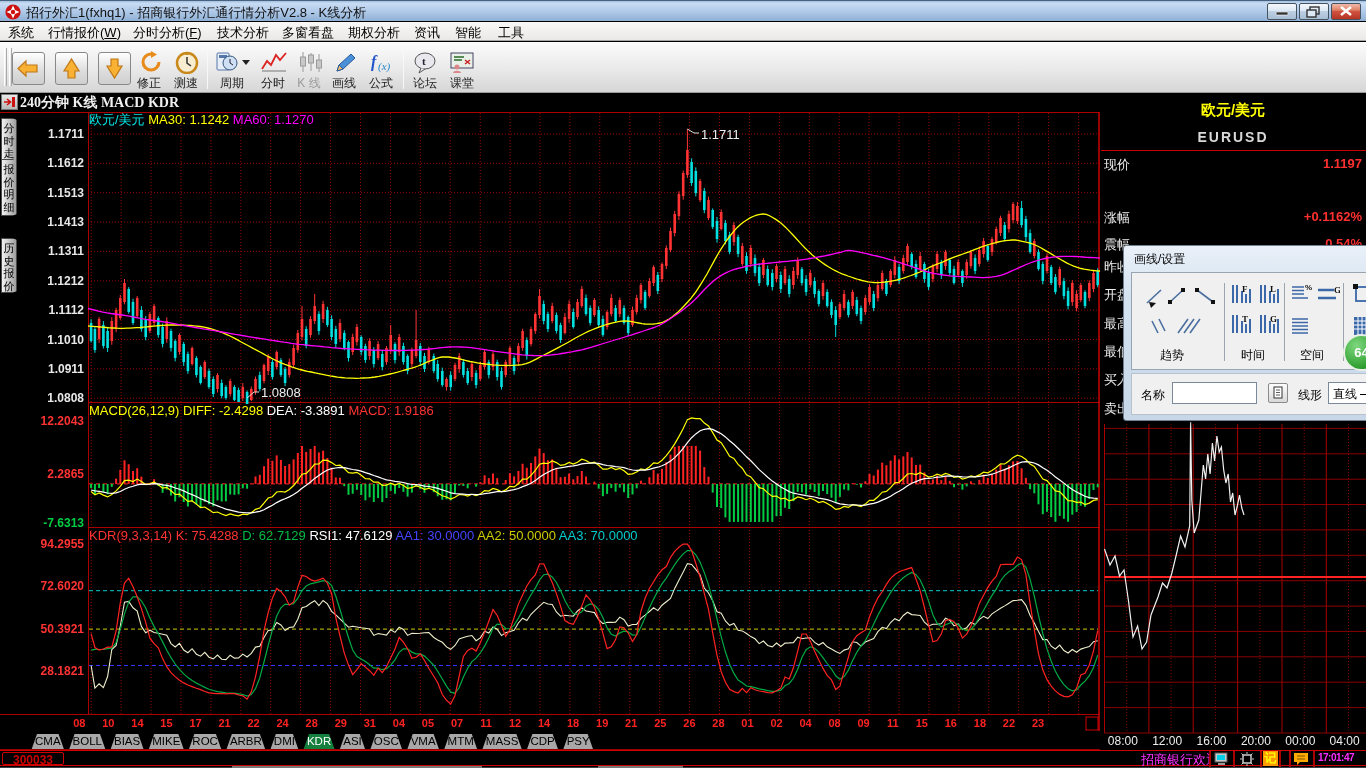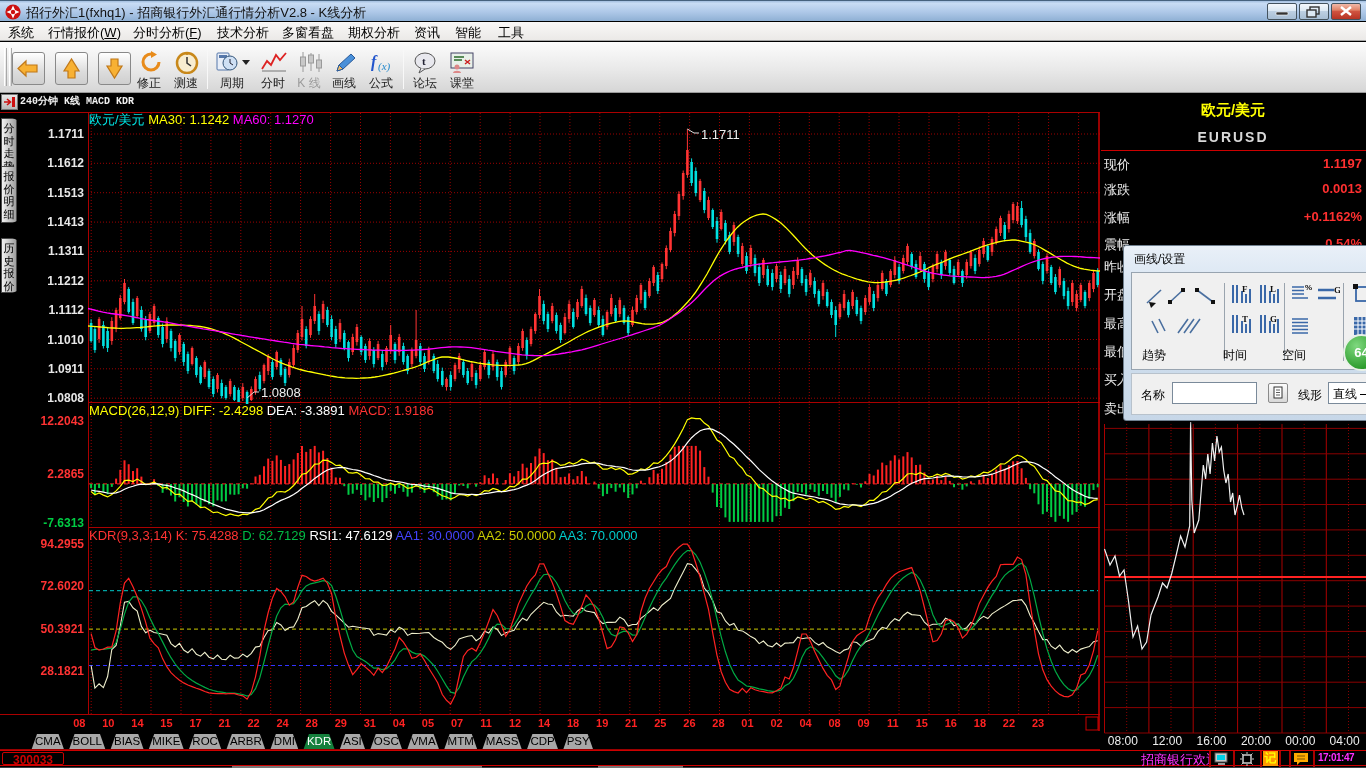--- a/index.html
+++ b/index.html
@@ -15,21 +15,21 @@
 
 #toolbar{left:0;top:42px;width:1366px;height:51px;background:linear-gradient(#fcfcfc,#e9e9e9 55%,#d6d6d6);border-bottom:1px solid #9a9a9a}
 .grip{position:absolute;left:4px;top:6px;width:3px;height:38px;border-left:1px solid #fff;border-right:1px solid #a8a8a8}
 .abtn{position:absolute;top:10px;width:33px;height:33px;border:1px solid #898989;border-radius:3px;background:linear-gradient(#ffffff,#dcdcdc 60%,#cfcfcf)}
 .tbt{position:absolute;top:33px;width:44px;text-align:center;font-size:12px;color:#1a1a1a}
 .tsep{position:absolute;top:7px;width:1px;height:40px;background:#b0b0b0;border-right:1px solid #f8f8f8}
 .ticon{position:absolute;top:9px}
 
 #chead{left:0;top:93px;width:1100px;height:19px;background:#000;z-index:5}
 #chart{position:absolute;left:0;top:93px}
-#chead .t{position:absolute;left:20px;top:1px;font-family:Liberation Mono, monospace;font-weight:bold;font-size:10px;color:#f0f0f0}
+#chead .t{position:absolute;left:20px;top:1px;font-family:Liberation Serif, serif;font-weight:bold;font-size:14px;color:#f0f0f0}
 #cheadicon{position:absolute;left:1px;top:1px;width:17px;height:16px;background:linear-gradient(#e8e8e8,#b8b8b8);border:1px solid #777}
 
 .vtab{position:absolute;left:1px;width:16px;background:linear-gradient(90deg,#f2f2f2,#9e9e9e);border:1px solid #4a4a4a;color:#000;font-size:11px;line-height:12.5px;font-weight:normal;text-align:center;padding-top:3px;clip-path:polygon(0 0,72% 0,100% 3.5%,100% 96.5%,72% 100%,0 100%)}
 
 #rpanel{left:1100px;top:93px;width:266px;height:675px;background:#000}
 .rrow{position:absolute;width:260px;left:4px;font-size:13px;color:#eee}
 .rval{position:absolute;right:2px;font-weight:bold;color:#ff3030}
 
 #tabs{left:0;top:731px;width:1100px;height:18px;background:#000;overflow:hidden}
 .itab{position:relative;display:inline-block;height:17px;margin-right:4px;padding:1px 4px 0 4px;background:#a8a8a8;color:#000;font-size:11.5px;font-weight:normal;clip-path:polygon(6px 0,calc(100% - 6px) 0,100% 100%,0 100%)}
@@ -38,21 +38,21 @@
 #status{left:0;top:750px;width:1366px;height:16px;background:#000;border-top:1px solid #cc0000;border-bottom:1px solid #cc0000}
 #code{position:absolute;left:2px;top:1px;width:62px;height:13px;border:1px solid #cc0000;color:#cc0000;font-weight:bold;font-size:12px;text-align:center;border-radius:2px}
 .sdiv{position:absolute;top:0;width:2px;height:16px;background:#aa0000}
 #taskbar{left:0;top:767px;width:1366px;height:1px;background:#3b3f46}
 
 #dlg{left:1123px;top:245px;width:258px;height:176px;background:linear-gradient(#e9f0f8,#d4e2f0 30%,#c7d7e8);border:1px solid #70808f;border-radius:3px;box-shadow:1px 2px 5px rgba(0,0,0,.5)}
 #dlg .dtitle{position:absolute;left:10px;top:5px;font-size:12px;color:#000}
 #dlgpanel{position:absolute;left:7px;top:26px;width:260px;height:98px;background:#f0f0f0;border:1px solid #98a4b0}
 #dlgbot{position:absolute;left:7px;top:127px;width:260px;height:42px;background:#f0f0f0;border:1px solid #b8c2cc}
 .dsep{position:absolute;top:10px;width:1px;height:78px;background:#9aa4ae}
-.dlab{position:absolute;top:74px;font-size:12px;color:#000;width:60px;}
+.dlab{position:absolute;top:74px;font-size:12px;color:#000;width:60px;text-align:center}
 .dgreen{position:absolute;left:219px;top:88px;width:37px;height:37px;border-radius:50%;background:radial-gradient(circle at 35% 30%,#7fd87f,#2f9e2f 70%,#1c7a1c);border:2px solid #e8f0e8;color:#fff;font-weight:bold;font-size:13px;text-align:center;line-height:34px}
 </style></head>
 <body>
 <div id="root">
 <div id="title" class="abs">
   <svg class="abs" style="left:5px;top:3px" width="16" height="16" viewBox="0 0 16 16">
         <circle cx="8" cy="8" r="7.6" fill="#cc1111"></circle>
         <path d="M8 1.5 L10 6 L14.5 8 L10 10 L8 14.5 L6 10 L1.5 8 L6 6 Z" fill="#fff"></path>
         <circle cx="8" cy="8" r="2.2" fill="#cc1111"></circle>
       </svg>
@@ -1003,28 +1003,27 @@
 <polyline points="91.1,665.5 94.9,688.1 99.1,683.8 103.4,687.6 107.6,676.5 111.8,649.5 116.1,645.4 120.3,626.0 124.5,602.2 128.7,601.4 133.0,607.8 137.2,611.1 141.4,626.4 145.7,632.8 149.9,630.2 154.1,632.5 158.3,633.3 162.6,634.2 166.8,635.3 171.0,643.6 175.2,647.0 179.5,643.4 183.7,650.0 187.9,652.7 192.1,648.7 196.4,654.2 200.6,656.2 204.8,652.3 209.0,657.2 213.3,658.8 217.5,655.1 221.7,659.2 225.9,659.6 230.2,655.2 234.4,658.1 238.6,658.0 242.8,654.1 247.1,657.0 251.3,653.3 255.5,647.1 259.8,646.3 264.0,637.5 268.2,630.4 272.4,629.9 276.7,622.5 280.9,624.9 285.1,630.5 289.3,627.5 293.6,626.9 297.8,619.2 302.0,607.8 306.2,606.4 310.5,603.2 314.7,600.7 318.9,605.6 323.1,600.5 327.4,603.9 331.6,611.3 335.8,614.8 340.0,618.8 344.3,623.2 348.5,627.2 352.7,626.2 356.9,627.0 361.2,627.8 365.4,628.3 369.6,629.0 373.8,635.4 378.1,633.6 382.3,634.3 386.5,635.1 390.7,629.8 395.0,632.4 399.2,627.2 403.4,629.5 407.6,635.4 411.9,633.3 416.1,633.5 420.3,633.2 424.5,632.8 428.8,632.5 433.8,637.5 437.7,640.0 442.3,642.3 446.5,646.9 450.7,649.3 455.0,645.5 459.2,639.0 463.4,637.6 467.7,636.2 471.9,635.5 476.1,640.7 480.3,637.9 484.6,631.2 488.8,633.0 493.0,626.9 497.2,629.2 501.5,635.6 505.7,632.8 509.9,631.5 514.1,630.3 518.4,623.0 522.6,618.2 526.8,620.5 531.0,614.3 535.3,610.2 539.5,606.1 543.7,602.3 547.9,604.0 552.2,604.5 556.4,612.0 560.6,616.2 564.9,615.3 569.1,615.8 573.3,616.1 577.5,611.0 581.8,607.8 586.0,611.1 590.2,611.7 594.4,612.6 598.7,619.6 602.9,623.6 607.1,622.2 611.3,622.4 615.6,622.2 619.8,617.1 624.0,619.7 628.2,626.1 632.5,624.5 636.7,624.4 640.9,618.4 645.1,615.1 649.4,611.5 653.6,607.8 657.8,610.6 662.0,605.2 666.3,601.8 670.5,598.4 674.7,588.4 678.9,580.2 683.2,571.9 687.4,563.6 691.6,564.4 695.8,569.3 700.1,574.9 704.3,588.1 708.5,593.0 712.7,600.7 717.0,611.8 721.2,613.3 725.4,620.9 729.6,625.3 733.9,623.5 738.1,630.2 742.3,630.9 746.5,633.5 750.8,636.6 755.0,638.8 759.2,643.6 763.4,641.0 767.7,645.5 772.3,646.8 776.5,643.0 780.8,646.5 785.0,643.1 789.2,642.9 793.4,642.6 797.7,637.2 801.9,638.7 806.1,638.0 810.3,637.7 814.6,642.4 818.8,645.0 823.0,642.5 827.2,646.8 831.5,649.1 835.7,651.5 839.9,653.4 844.1,650.1 848.4,648.8 852.6,641.8 856.8,642.5 861.0,646.1 865.3,642.0 869.5,640.2 873.7,638.5 877.9,631.7 882.2,627.3 886.4,628.6 890.6,622.5 894.8,618.7 899.1,620.8 903.3,615.5 907.5,612.2 911.7,614.6 916.0,615.0 920.2,615.5 924.4,622.1 928.6,625.9 932.9,624.3 937.1,624.2 941.3,623.8 945.5,618.3 949.8,620.3 954.0,625.9 958.2,624.0 962.4,629.5 966.7,627.7 970.9,622.5 975.1,624.5 979.3,619.3 983.6,616.3 987.8,618.6 992.0,613.9 996.2,611.1 1000.5,608.2 1004.7,605.9 1008.9,603.2 1013.1,600.6 1017.4,600.2 1021.6,599.6 1025.9,605.3 1030.1,615.5 1034.3,623.0 1038.5,631.5 1042.8,639.6 1047.0,639.5 1051.2,646.2 1055.4,649.0 1059.7,645.1 1063.9,650.6 1068.1,653.0 1072.3,649.5 1076.6,652.3 1080.8,649.1 1085.0,647.8 1089.3,646.6 1093.5,641.7 1097.7,640.8" fill="none" stroke="#eeeecc" stroke-width="1.1"></polyline>
 <polyline points="91.1,650.2 94.9,649.3 99.1,649.5 103.4,649.4 107.6,648.6 111.8,648.2 116.1,642.5 120.3,629.3 124.5,613.9 128.7,602.0 133.0,596.9 137.2,596.9 141.4,600.8 145.7,608.0 149.9,618.1 154.1,626.6 158.3,633.6 162.6,641.9 166.8,650.2 171.0,657.7 175.2,664.0 179.5,669.4 183.7,673.9 187.9,677.6 192.1,680.6 196.4,683.1 200.6,685.3 204.8,687.4 209.0,689.2 213.3,690.5 217.5,691.6 221.7,692.2 225.9,692.8 230.2,693.0 234.4,693.2 238.6,693.8 242.8,694.5 247.1,696.1 251.3,694.6 255.5,688.7 259.8,677.7 264.0,662.0 268.2,645.5 272.4,629.8 276.7,616.0 280.9,607.8 285.1,604.1 289.3,604.5 293.6,603.7 297.8,598.2 302.0,590.5 306.2,585.9 310.5,583.8 314.7,582.9 318.9,581.9 323.1,580.6 327.4,581.5 331.6,585.5 335.8,596.2 340.0,609.5 344.3,624.0 348.5,637.7 352.7,650.0 356.9,656.5 361.2,658.9 365.4,661.6 369.6,664.7 373.8,668.2 378.1,668.2 382.3,669.7 386.5,668.7 390.7,665.1 395.0,659.8 399.2,652.3 403.4,648.9 407.6,648.9 411.9,652.1 416.1,653.8 420.3,653.9 424.5,656.1 428.8,660.1 433.8,665.5 437.7,671.2 442.3,679.0 446.5,686.1 450.7,692.1 455.0,693.2 459.2,687.5 463.4,677.1 467.7,668.2 471.9,661.6 476.1,658.1 480.3,653.0 484.6,646.1 488.8,637.9 493.0,628.4 497.2,624.1 501.5,624.6 505.7,628.5 509.9,628.9 514.1,625.1 518.4,618.1 522.6,610.3 526.8,602.2 531.0,594.7 535.3,588.1 539.5,580.1 543.7,574.7 547.9,574.2 552.2,577.0 556.4,582.5 560.6,590.5 564.9,600.5 569.1,608.0 573.3,613.5 577.5,614.4 581.8,611.7 586.0,606.1 590.2,604.0 594.4,605.0 598.7,609.6 602.9,617.5 607.1,627.9 611.3,634.2 615.6,636.0 619.8,632.9 624.0,631.2 628.2,631.8 632.5,635.1 636.7,634.9 640.9,627.1 645.1,617.5 649.4,607.8 653.6,599.1 657.8,591.0 662.0,583.9 666.3,578.1 670.5,571.2 674.7,564.6 678.9,558.8 683.2,553.9 687.4,550.6 691.6,550.6 695.8,554.8 700.1,562.2 704.3,572.6 708.5,584.8 712.7,600.8 717.0,619.0 721.2,636.6 725.4,651.8 729.6,664.3 733.9,673.4 738.1,680.0 742.3,682.7 746.5,686.0 750.8,686.6 755.0,687.7 759.2,688.8 763.4,689.7 767.7,690.7 772.3,691.4 776.5,691.2 780.8,690.1 785.0,685.8 789.2,683.5 793.4,678.3 797.7,669.2 801.9,657.5 806.1,649.7 810.3,646.8 814.6,648.3 818.8,652.1 823.0,657.6 827.2,663.5 831.5,669.0 835.7,675.8 839.9,679.3 844.1,676.6 848.4,670.2 852.6,660.6 856.8,652.3 861.0,645.8 865.3,640.6 869.5,632.7 873.7,624.0 877.9,615.3 882.2,607.4 886.4,599.8 890.6,592.6 894.8,586.6 899.1,581.6 903.3,577.8 907.5,574.8 911.7,572.4 916.0,574.6 920.2,580.0 924.4,589.2 928.6,601.1 932.9,614.7 937.1,623.3 941.3,626.9 945.5,624.8 949.8,623.0 954.0,622.5 958.2,624.5 962.4,629.0 966.7,630.7 970.9,629.2 975.1,624.7 979.3,617.6 983.6,610.2 987.8,602.6 992.0,595.4 996.2,589.1 1000.5,581.0 1004.7,575.4 1008.9,571.7 1013.1,569.2 1017.4,565.2 1021.6,563.3 1025.9,567.1 1030.1,579.3 1034.3,596.1 1038.5,615.3 1042.8,633.5 1047.0,648.9 1051.2,661.3 1055.4,671.2 1059.7,678.9 1063.9,684.7 1068.1,688.8 1072.3,690.8 1076.6,689.9 1080.8,685.0 1085.0,681.1 1089.3,675.7 1093.5,667.4 1097.7,655.2" fill="none" stroke="#00aa44" stroke-width="1.2"></polyline>
 <polyline points="91.1,633.7 94.9,647.5 99.1,650.0 103.4,649.0 107.6,647.2 111.8,647.2 116.1,631.0 120.3,602.9 124.5,583.1 128.7,578.2 133.0,586.7 137.2,596.8 141.4,608.6 145.7,622.4 149.9,638.2 154.1,643.6 158.3,647.8 162.6,658.6 166.8,666.7 171.0,672.7 175.2,676.6 179.5,680.3 183.7,682.9 187.9,685.0 192.1,686.6 196.4,688.2 200.6,689.6 204.8,691.5 209.0,692.9 213.3,693.3 217.5,693.6 221.7,693.5 225.9,693.9 230.2,693.5 234.4,693.7 238.6,695.0 242.8,695.8 247.1,699.2 251.3,691.8 255.5,676.8 259.8,655.9 264.0,630.6 268.2,612.5 272.4,598.2 276.7,588.5 280.9,591.5 285.1,596.8 289.3,605.2 293.6,602.0 297.8,587.2 302.0,575.3 306.2,576.5 310.5,579.6 314.7,581.0 318.9,579.9 323.1,578.2 327.4,583.2 331.6,593.6 335.8,617.6 340.0,636.0 344.3,653.1 348.5,665.1 352.7,674.6 356.9,669.6 361.2,663.7 365.4,667.1 369.6,670.7 373.8,675.3 378.1,668.2 382.3,672.6 386.5,666.7 390.7,658.1 395.0,649.0 399.2,637.5 403.4,642.2 407.6,648.8 411.9,658.4 416.1,657.3 420.3,654.0 424.5,660.5 428.8,668.2 433.8,676.3 437.7,682.7 442.3,694.5 446.5,700.3 450.7,704.1 455.0,695.5 459.2,676.0 463.4,656.4 467.7,650.4 471.9,648.2 476.1,651.1 480.3,642.8 484.6,632.4 488.8,621.3 493.0,609.6 497.2,615.5 501.5,625.5 505.7,636.4 509.9,629.7 514.1,617.5 518.4,604.1 522.6,594.9 526.8,586.0 531.0,579.6 535.3,575.0 539.5,564.0 543.7,563.8 547.9,573.2 552.2,582.6 556.4,593.6 560.6,606.4 564.9,620.5 569.1,623.1 573.3,624.4 577.5,616.3 581.8,606.1 586.0,594.8 590.2,599.8 594.4,607.2 598.7,618.8 602.9,633.3 607.1,648.6 611.3,646.7 615.6,639.6 619.8,626.9 624.0,627.7 628.2,633.0 632.5,641.6 636.7,634.7 640.9,611.5 645.1,598.2 649.4,588.5 653.6,581.7 657.8,574.9 662.0,569.8 666.3,566.5 670.5,557.3 674.7,551.4 678.9,547.3 683.2,544.1 687.4,544.1 691.6,550.5 695.8,563.3 700.1,577.1 704.3,593.3 708.5,609.3 712.7,632.9 717.0,655.3 721.2,671.7 725.4,682.2 729.6,689.4 733.9,691.6 738.1,693.0 742.3,688.3 746.5,692.6 750.8,687.8 755.0,689.8 759.2,691.0 763.4,691.7 767.7,692.6 772.3,692.9 776.5,690.7 780.8,688.1 785.0,677.0 789.2,679.0 793.4,667.8 797.7,651.1 801.9,634.0 806.1,634.0 810.3,640.9 814.6,651.2 818.8,659.9 823.0,668.4 827.2,675.3 831.5,679.9 835.7,689.5 839.9,686.2 844.1,671.3 848.4,657.2 852.6,641.4 856.8,635.8 861.0,632.8 865.3,630.2 869.5,616.9 873.7,606.6 877.9,597.8 882.2,591.8 886.4,584.4 890.6,578.4 894.8,574.5 899.1,571.7 903.3,570.2 907.5,568.9 911.7,567.6 916.0,579.0 920.2,590.9 924.4,607.5 928.6,624.9 932.9,641.8 937.1,640.5 941.3,634.1 945.5,620.8 949.8,619.3 954.0,621.6 958.2,628.3 962.4,638.1 966.7,634.1 970.9,626.3 975.1,615.6 979.3,603.4 983.6,595.3 987.8,587.4 992.0,581.1 996.2,576.5 1000.5,564.7 1004.7,564.3 1008.9,564.4 1013.1,564.3 1017.4,557.1 1021.6,559.6 1025.9,574.6 1030.1,603.8 1034.3,629.7 1038.5,653.8 1042.8,669.8 1047.0,679.7 1051.2,686.2 1055.4,690.9 1059.7,694.4 1063.9,696.3 1068.1,696.9 1072.3,694.9 1076.6,688.1 1080.8,675.0 1085.0,673.3 1089.3,665.0 1093.5,650.8 1097.7,630.7" fill="none" stroke="#ff2222" stroke-width="1.2"></polyline>
 <text x="89" y="540" style="font:13px 'Liberation Sans',sans-serif;fill:#ff3333">KDR(9,3,3,14) K: 75.4288 <tspan fill="#00bb44">D: 62.7129 </tspan><tspan fill="#ffffff">RSI1: 47.6129 </tspan><tspan fill="#4444ff">AA1: 30.0000 </tspan><tspan fill="#cccc00">AA2: 50.0000 </tspan><tspan fill="#00cccc">AA3: 70.0000</tspan></text>
 <text x="84" y="548" class="ylab" style="fill:#ff3333">94.2955</text>
 <text x="84" y="590" class="ylab" style="fill:#ff3333">72.6020</text>
 <text x="84" y="633" class="ylab" style="fill:#ff3333">50.3921</text>
 <text x="84" y="675" class="ylab" style="fill:#ff3333">28.1821</text>
 </svg>
 <div class="vtab" style="top:118px;height:55px">分时走势</div>
-<div class="vtab" style="top:166px;height:57px">报价明细</div>
+<div class="vtab" style="top:159px;height:57px">报价明细</div>
 <div class="vtab" style="top:238px;height:55px">历史报价</div>
 <div id="rpanel" class="abs">
   <div class="abs" style="left:0;top:8px;width:266px;text-align:center;font-size:15px;font-weight:bold;color:#ffff00">欧元/美元</div>
   <div class="abs" style="left:0;top:36px;width:266px;text-align:center;font-size:14px;font-weight:bold;letter-spacing:2px;color:#d8d8d8">EURUSD</div>
   <div class="abs" style="left:1px;top:57px;width:265px;height:1px;background:#cc0000"></div>
   <div class="rrow" style="top:63px">现价<span class="rval">1.1197</span></div>
-  <div class="rrow" style="top:88px">涨跌<span class="rval">0.0013</span></div>
   <div class="rrow" style="top:116px">涨幅<span class="rval">+0.1162%</span></div>
   <div class="rrow" style="top:143px">震幅<span class="rval">0.54%</span></div>
   <div class="rrow" style="top:165px">昨收</div>
   <div class="rrow" style="top:193px">开盘</div>
   <div class="rrow" style="top:222px">最高</div>
   <div class="rrow" style="top:250px">最低</div>
   <div class="rrow" style="top:278px">买入</div>
   <div class="rrow" style="top:307px">卖出</div>
 </div>
 <div class="abs" style="left:1100px;top:420px"><svg id="mini" width="266" height="335" viewBox="1100 420 266 335">

